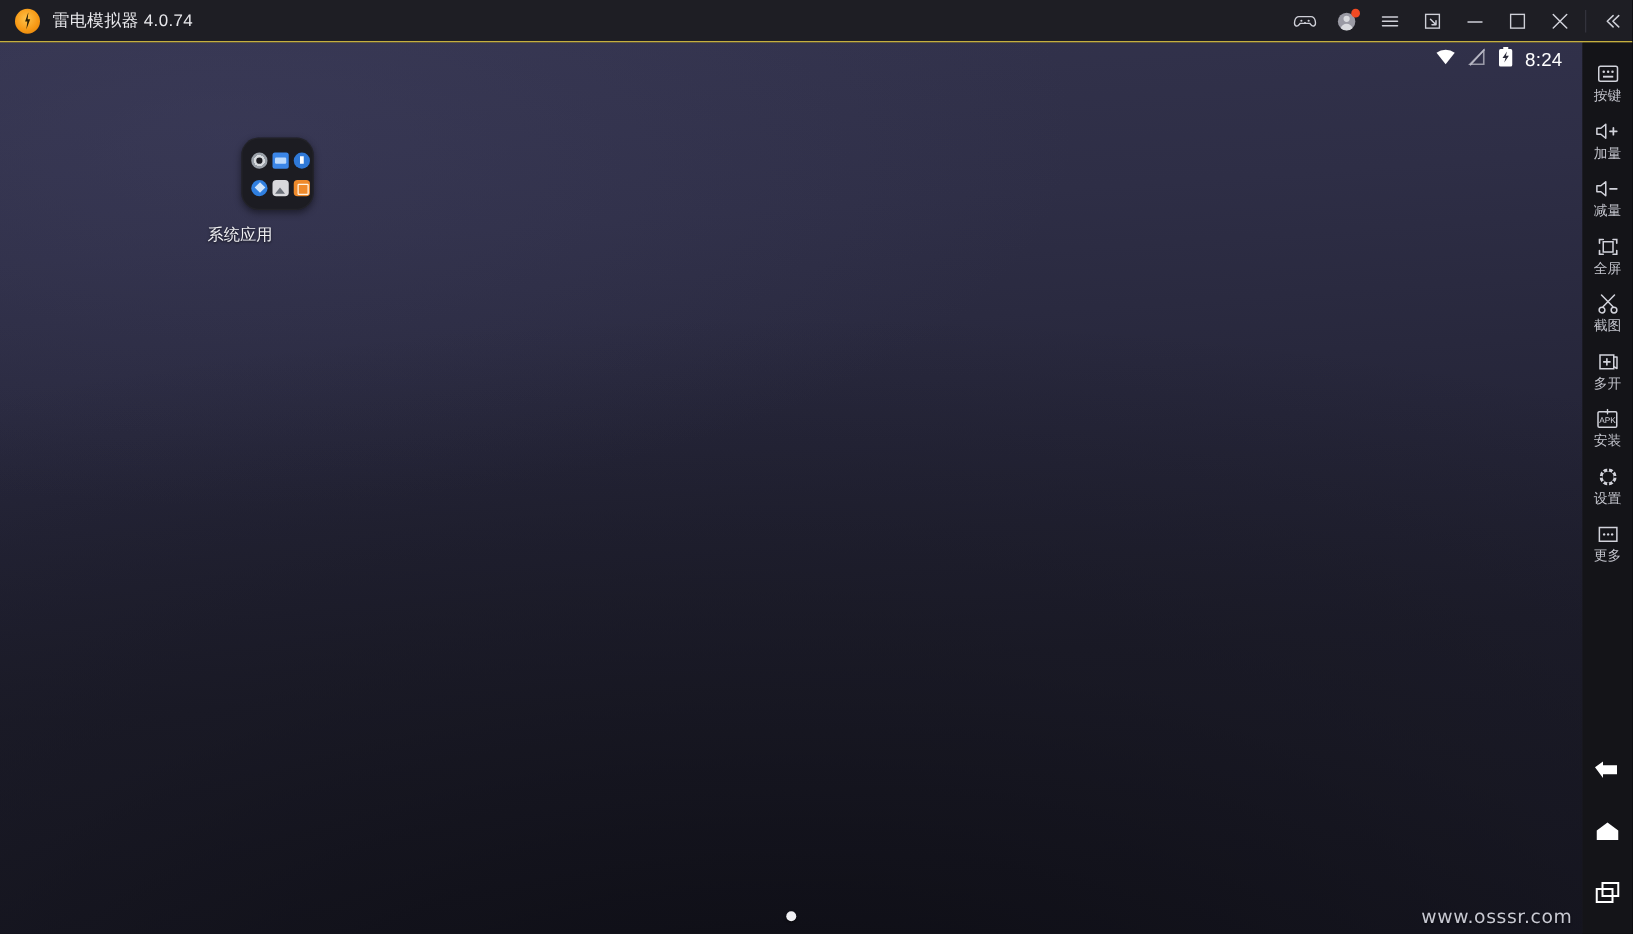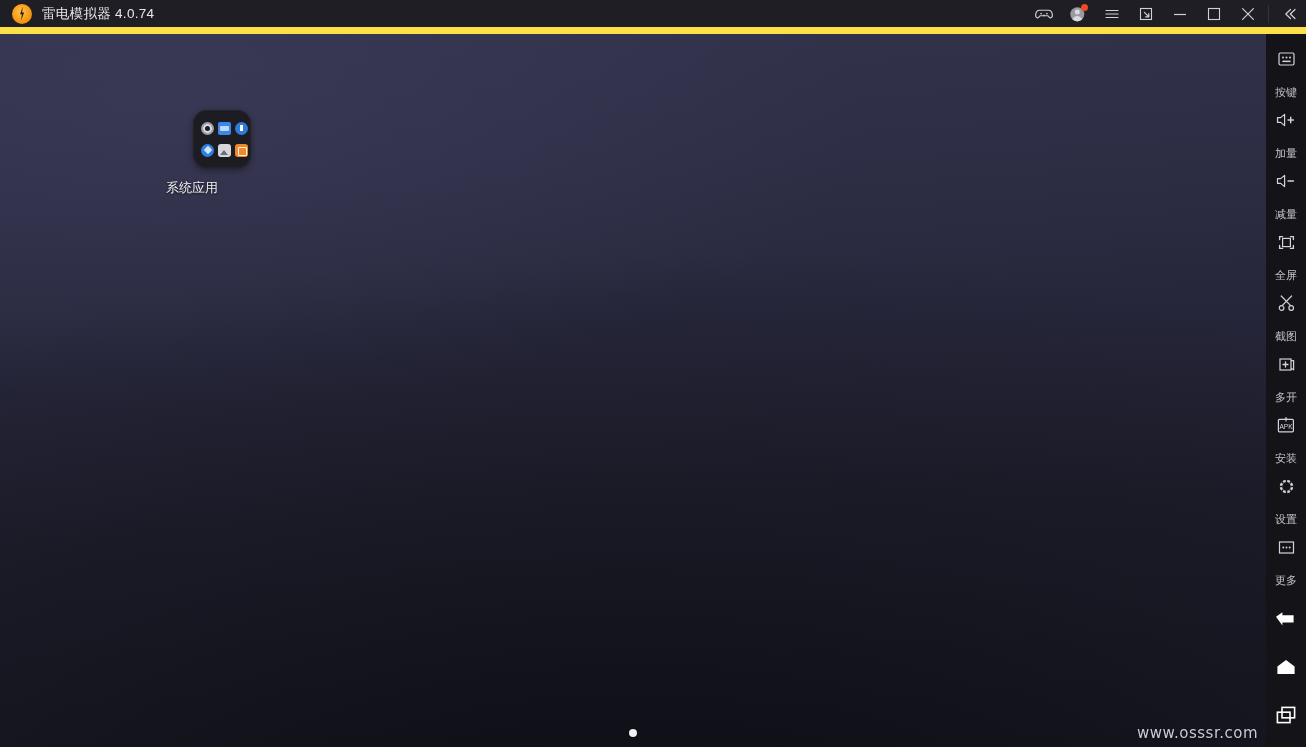--- a/index.html
+++ b/index.html
@@ -9,21 +9,21 @@
     font-family:"Liberation Sans", "DejaVu Sans", sans-serif;
     overflow:hidden;
   }
   #app { position:relative; width:1306px; height:747px; background:#1b1b20; }
 
   
   .titlebar {
     position:absolute; left:0; top:0; width:1306px; height:34px;
     background:#1e1e24;
     display:flex; align-items:center;
-    border-bottom:7px solid #fde047;
+    border-bottom:1px solid #fde047;
   }
   .tb-logo {
     width:20px; height:20px; margin-left:12px; border-radius:50%;
     background:radial-gradient(circle at 45% 40%, #ffc24a 0%, #f79a16 55%, #e07c06 100%);
     position:relative; flex:0 0 auto;
   }
   .tb-logo::after{
     content:""; position:absolute; left:7px; top:3px;
     width:6px; height:14px;
     background:#2b2006;
@@ -122,21 +122,21 @@
   }
 
   
   .toolbar {
     position:absolute; right:0; top:34px; width:40px; height:713px;
     background:#141418; display:flex; flex-direction:column; align-items:center;
     padding-top:8px;
   }
   .tool {
     width:40px; padding:7px 0 5px; display:flex; flex-direction:column;
-    align-items:center; gap:17px; cursor:default;
+    align-items:center; gap:2px; cursor:default;
   }
   .tool .t-ico { height:20px; display:flex; align-items:center; justify-content:center; }
   .tool .t-lbl { font-size:11px; color:#c3c4cc; line-height:12px; white-space:nowrap; }
   .tool-fill { flex:1 1 auto; }
   .navtool { width:40px; padding:12px 0; display:flex; align-items:center; justify-content:center; }
 </style>
 </head>
 <body>
 
 <div id="app">
@@ -213,20 +213,41 @@
             <polyline points="16,5.5 11.3,10 16,14.5"></polyline>
           </g>
         </svg>
       </div>
 
     </div>
   </div>
 
   <div class="screen">
 
+    <div class="statusbar">
+      <span>
+        <svg width="17" height="17" viewBox="0 0 17 17">
+          <path d="M1.2 5.2a12 12 0 0 1 14.6 0L8.5 14.4z" fill="#ffffff"></path>
+        </svg>
+      </span>
+      <span>
+        <svg width="15" height="16" viewBox="0 0 15 16">
+          <path d="M13 2.2v11.2H2z" fill="none" stroke="#9a9aa8" stroke-width="1.3"></path>
+          <line x1="2" y1="14.2" x2="13.6" y2="1.6" stroke="#b9b9c6" stroke-width="1.3"></line>
+        </svg>
+      </span>
+      <span>
+        <svg width="13" height="17" viewBox="0 0 13 17">
+          <rect x="4.6" y="0.6" width="4" height="1.6" fill="#ffffff"></rect>
+          <rect x="1.2" y="2.2" width="10.6" height="14" rx="1.3" fill="#ffffff"></rect>
+          <path d="M7.6 4.2L4 9.4h2.4l-1 3.6 3.7-5.4H6.7z" fill="#2b2b3a"></path>
+        </svg>
+      </span>
+      <span class="sb-time">8:24</span>
+    </div>
 
     <div class="iconlayer">
 
       <div class="app-icon" style="left:166px; top:76px;">
         <div class="app-glyph">
           <div class="folder">
             <div class="mini gear"></div>
             <div class="mini folderblue"></div>
             <div class="mini download"></div>
             <div class="mini diamond"></div>

